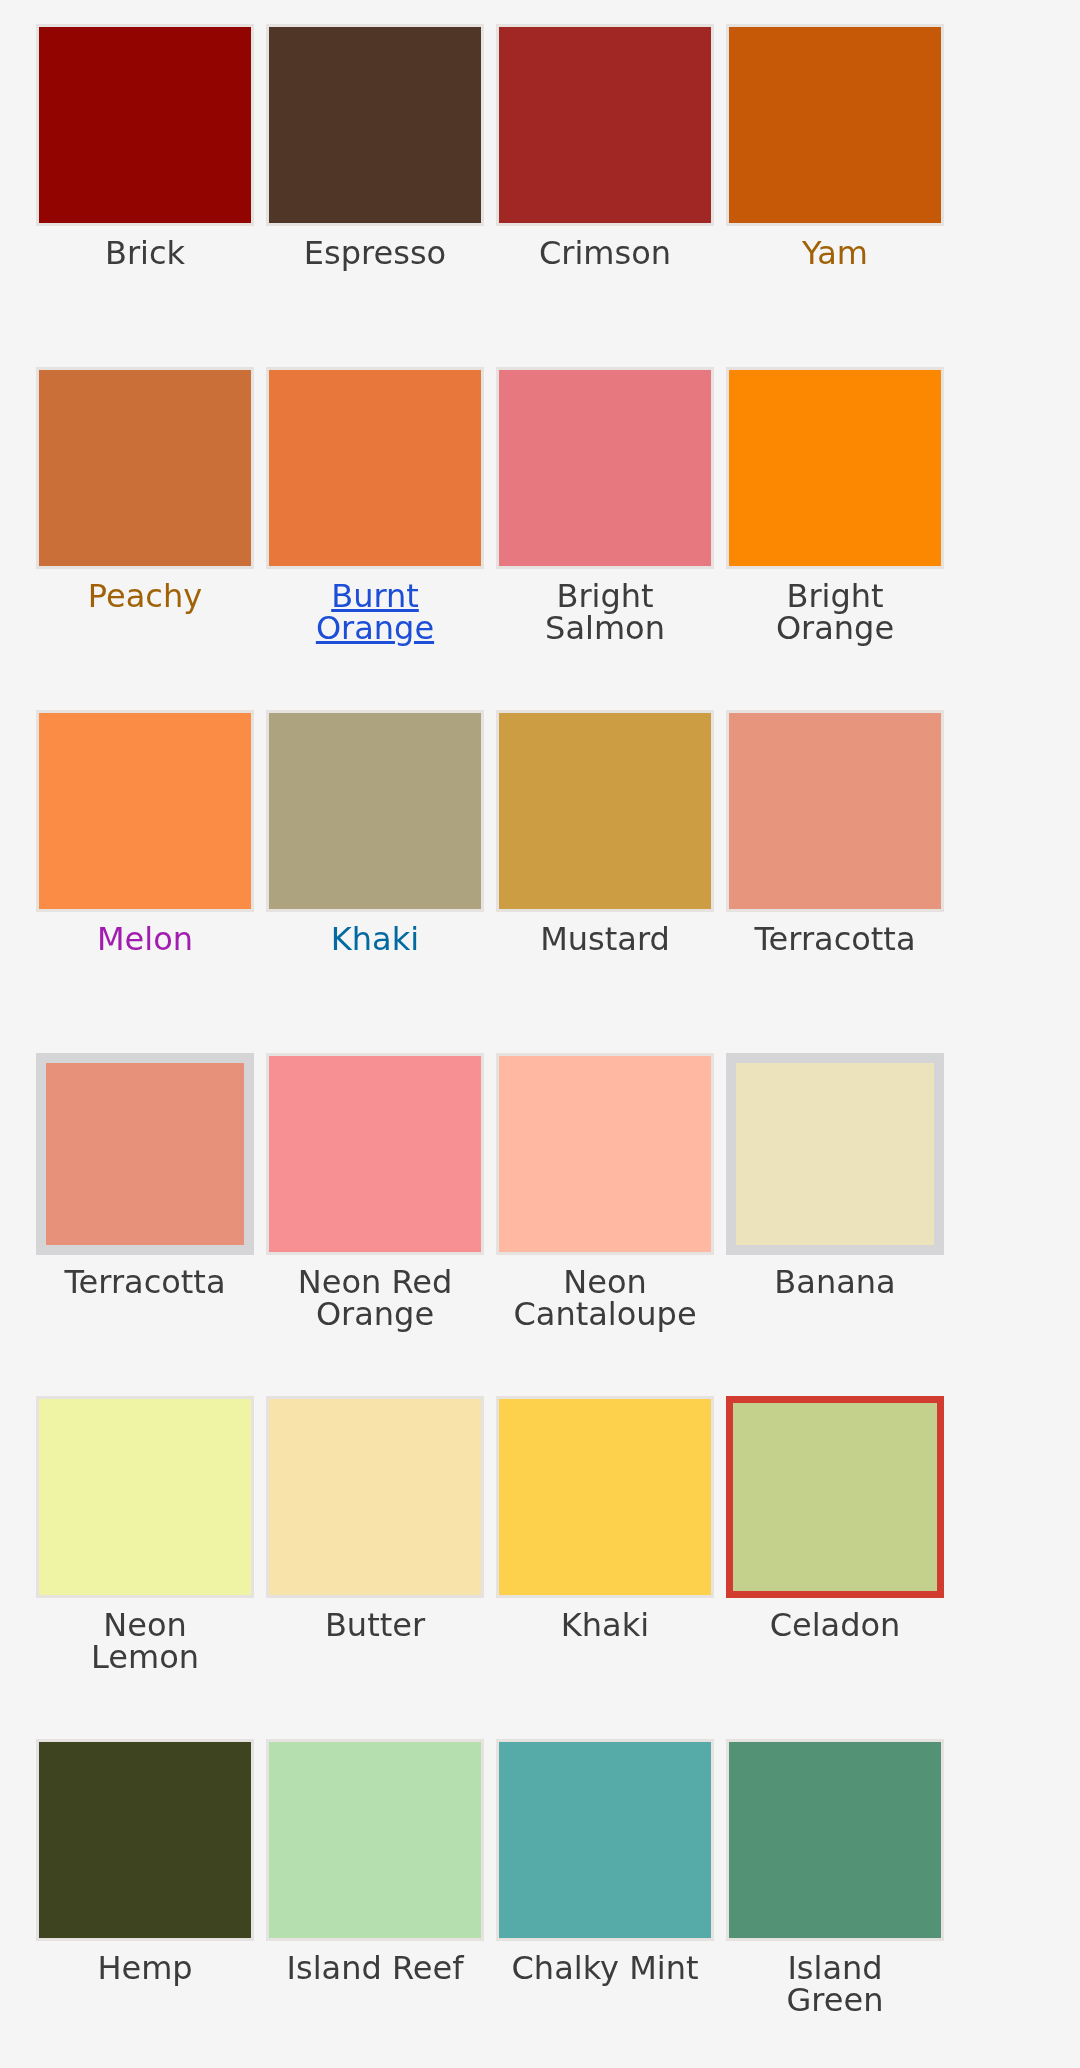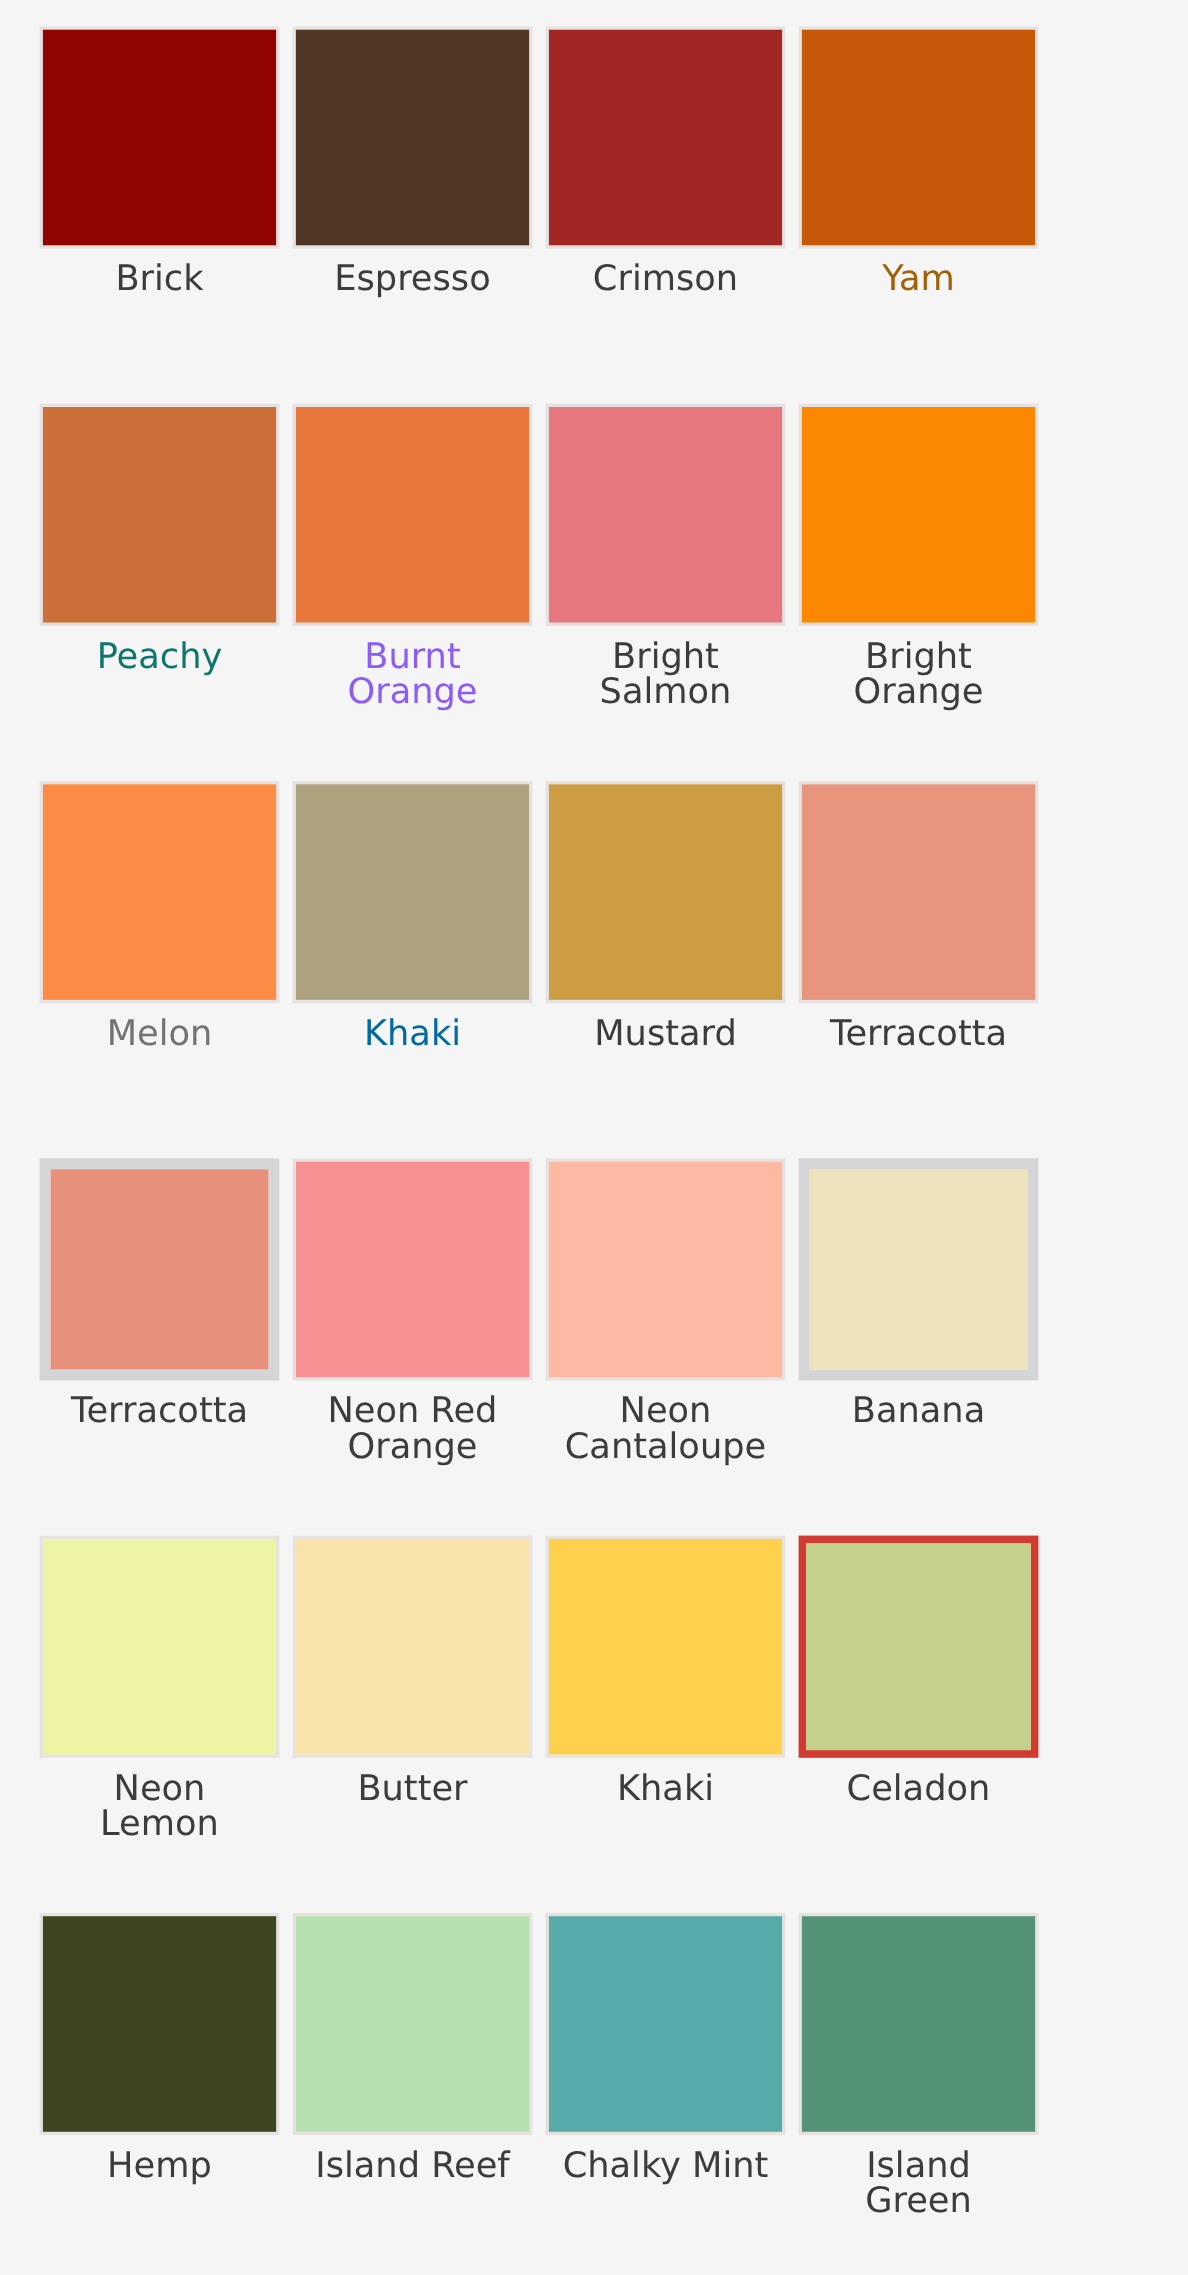--- a/index.html
+++ b/index.html
@@ -97,48 +97,48 @@
     <div class="swatch-cell">
       <div class="chip-frame plain" style="border-color: rgb(230, 226, 224);">
         <div class="chip" style="background: rgb(197, 89, 8);"></div>
       </div>
       <div class="swatch-label" style="color: #a16207;">Yam</div>
     </div>
     <div class="swatch-cell">
       <div class="chip-frame plain" style="border-color: rgb(230, 226, 224);">
         <div class="chip" style="background: rgb(202, 111, 56);"></div>
       </div>
-      <div class="swatch-label" style="color: #0f766e; text-align: center;">Peachy</div>
+      <div class="swatch-label" style="color: #a16207; text-align: center;">Peachy</div>
     </div>
     <div class="swatch-cell">
       <div class="chip-frame plain" style="border-color: rgb(230, 226, 224);">
         <div class="chip" style="background: rgb(232, 119, 59);"></div>
       </div>
-      <div class="swatch-label" style="color: #8b5cf6;">Burnt
+      <div class="swatch-label" style="color: #1d4ed8; text-decoration: underline;">Burnt
 Orange</div>
     </div>
     <div class="swatch-cell">
       <div class="chip-frame plain" style="border-color: rgb(230, 226, 224);">
         <div class="chip" style="background: rgb(232, 120, 127);"></div>
       </div>
       <div class="swatch-label" style="color: rgb(60, 60, 60);">Bright
 Salmon</div>
     </div>
     <div class="swatch-cell">
       <div class="chip-frame plain" style="border-color: rgb(230, 226, 224);">
         <div class="chip" style="background: rgb(252, 135, 0);"></div>
       </div>
       <div class="swatch-label" style="color: rgb(60, 60, 60);">Bright
 Orange</div>
     </div>
     <div class="swatch-cell">
       <div class="chip-frame plain" style="border-color: rgb(230, 226, 224);">
         <div class="chip" style="background: rgb(251, 140, 70);"></div>
       </div>
-      <div class="swatch-label" style="color: #737373;">Melon</div>
+      <div class="swatch-label" style="color: #a21caf;">Melon</div>
     </div>
     <div class="swatch-cell">
       <div class="chip-frame plain" style="border-color: rgb(230, 226, 224);">
         <div class="chip" style="background: rgb(173, 163, 126);"></div>
       </div>
       <div class="swatch-label" style="color: #0369a1;">Khaki</div>
     </div>
     <div class="swatch-cell">
       <div class="chip-frame plain" style="border-color: rgb(230, 226, 224);">
         <div class="chip" style="background: rgb(205, 157, 67);"></div>

